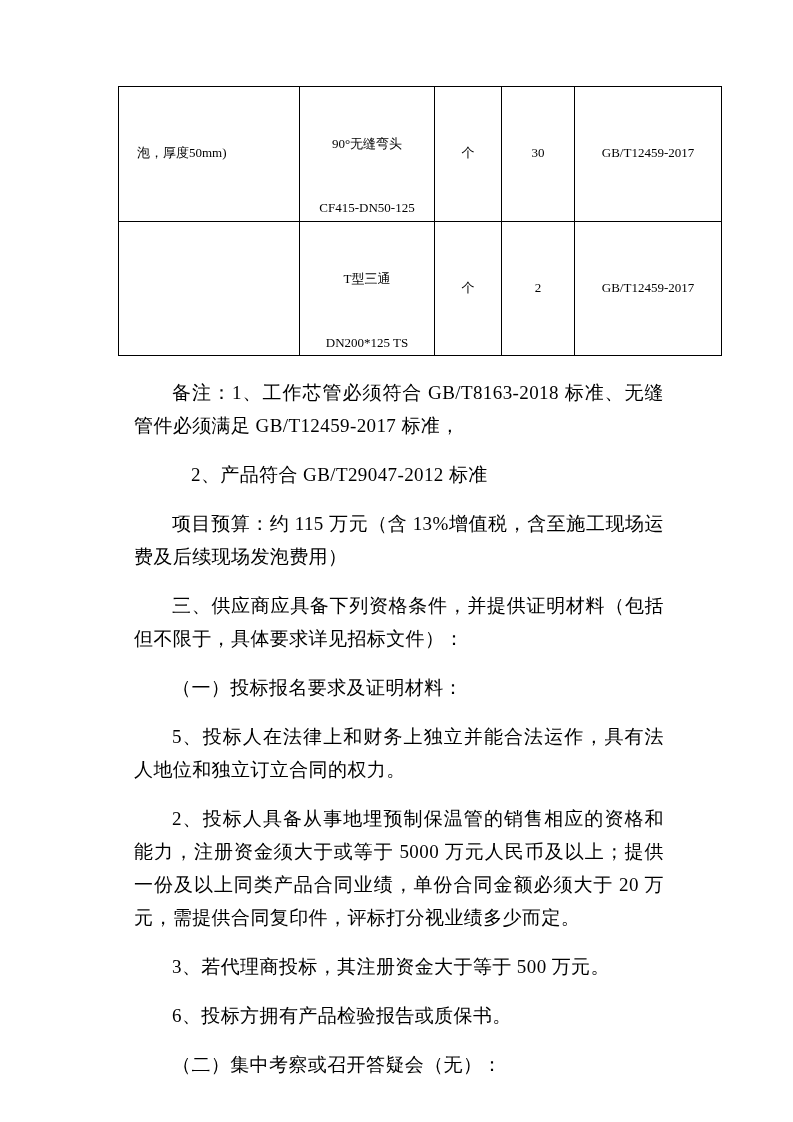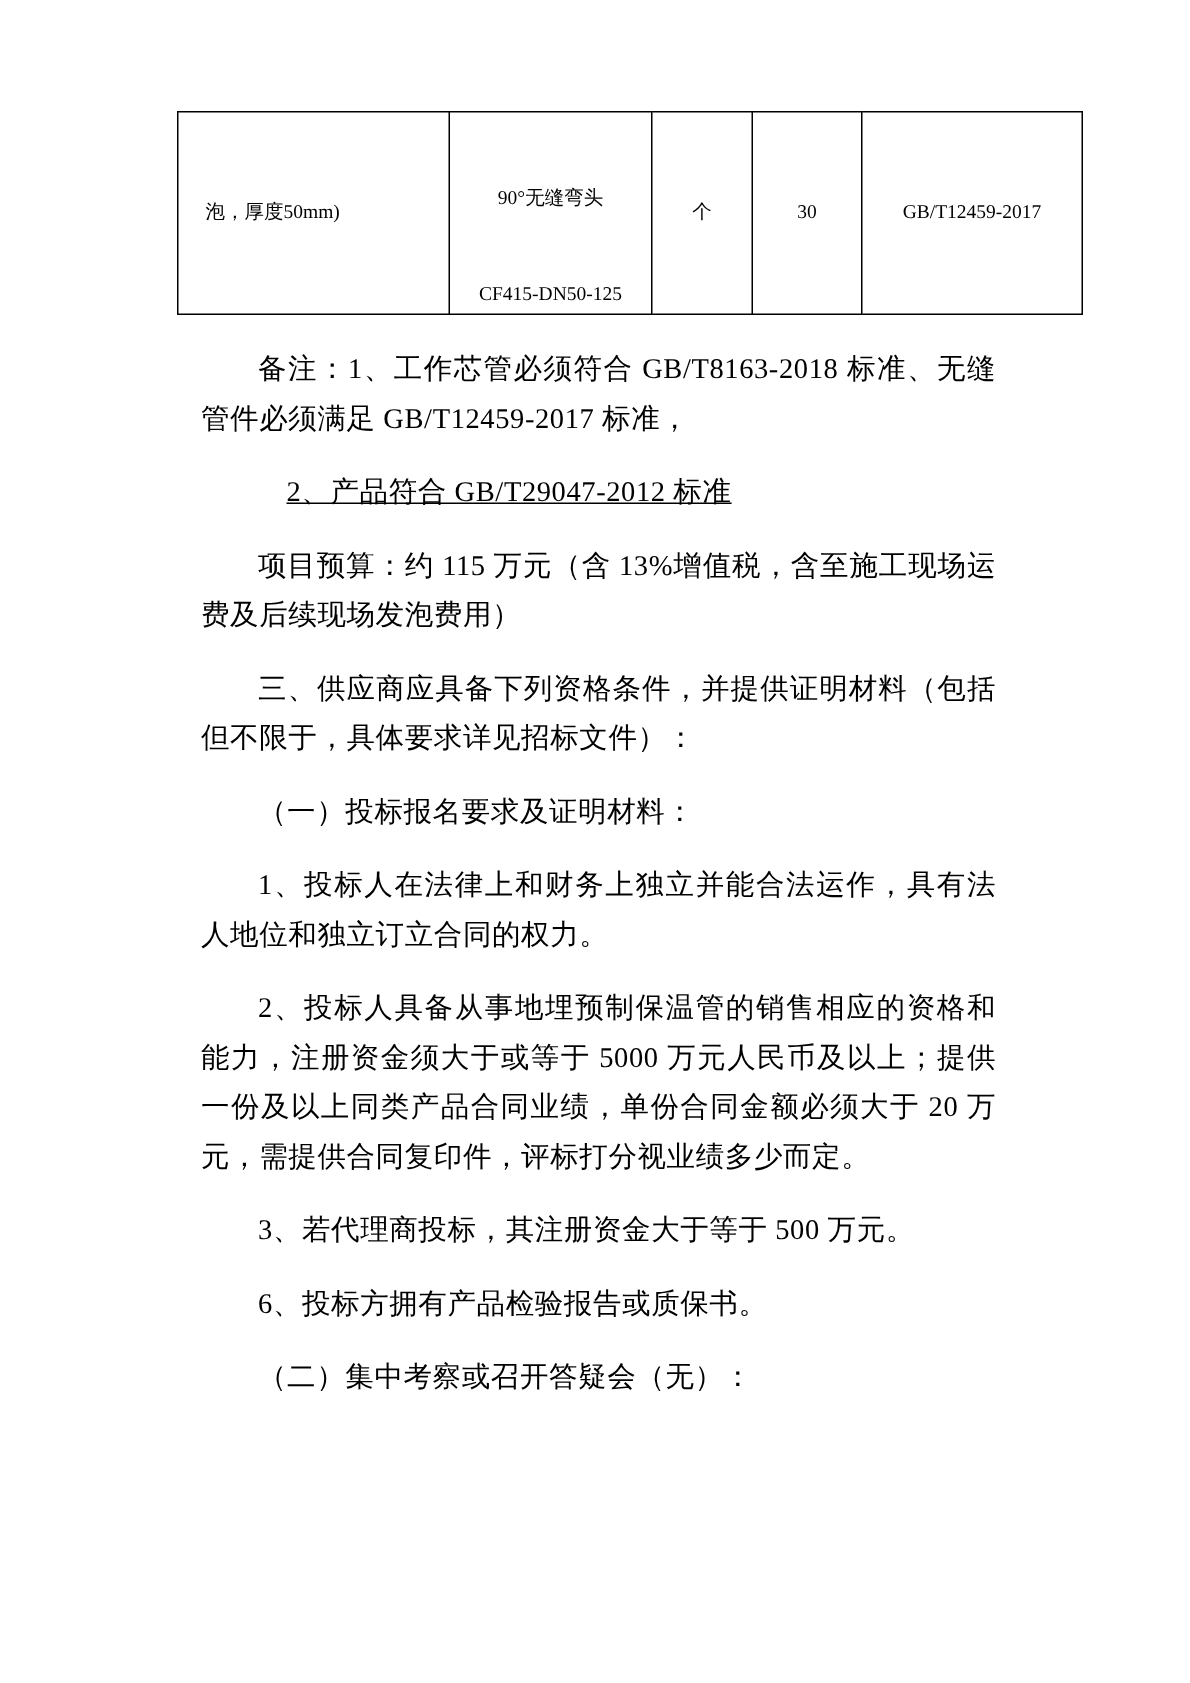--- a/index.html
+++ b/index.html
@@ -17,21 +17,21 @@
   .page {
     position: relative;
     width: 793px;
     height: 1122px;
     box-sizing: border-box;
     padding: 0;
   }
   .content {
     position: absolute;
     left: 118px;
-    top: 74px;
+    top: 86px;
     width: 562px;
   }
 
   
   table.spec {
     border-collapse: collapse;
     width: 562px;
     table-layout: fixed;
   }
   table.spec td {
@@ -65,21 +65,20 @@
     line-height: 33px;
     letter-spacing: 0.4px;
     margin: 16px;
     text-align: justify;
   }
   .indent2 {
     text-indent: 38px;
   }
   .indent3 {
     text-indent: 57px;
-    text-decoration: underline;
   }
   .bold {
     font-weight: normal;
   }
   .block-gap {
     height: 4px;
   }
 </style>
 </head>
 <body>
@@ -92,30 +91,40 @@
         <tr>
           <td class="c0 cell-left">泡，厚度50mm)</td>
           <td class="c1 cell-lines">
             <span>90°无缝弯头</span>
             <span>CF415-DN50-125</span>
           </td>
           <td class="c2">个</td>
           <td class="c3">30</td>
           <td class="c4">GB/T12459-2017</td>
         </tr>
+        <tr>
+          <td class="c0 cell-left"></td>
+          <td class="c1 cell-lines">
+            <span>T型三通</span>
+            <span>DN200*125 TS</span>
+          </td>
+          <td class="c2">个</td>
+          <td class="c3">2</td>
+          <td class="c4">GB/T12459-2017</td>
+        </tr>
       </tbody>
     </table>
 
     <div class="block-gap"></div>
 
     <p class="para indent2">备注：1、工作芯管必须符合 GB/T8163-2018 标准、无缝管件必须满足 GB/T12459-2017 标准，</p>
     <p class="para indent3">2、产品符合 GB/T29047-2012 标准</p>
     <p class="para indent2">项目预算：约 115 万元（含 13%增值税，含至施工现场运费及后续现场发泡费用）</p>
     <p class="para indent2 bold">三、供应商应具备下列资格条件，并提供证明材料（包括但不限于，具体要求详见招标文件）：</p>
     <p class="para indent2">（一）投标报名要求及证明材料：</p>
-    <p class="para indent2">1、投标人在法律上和财务上独立并能合法运作，具有法人地位和独立订立合同的权力。</p>
+    <p class="para indent2">5、投标人在法律上和财务上独立并能合法运作，具有法人地位和独立订立合同的权力。</p>
     <p class="para indent2">2、投标人具备从事地埋预制保温管的销售相应的资格和能力，注册资金须大于或等于 5000 万元人民币及以上；提供一份及以上同类产品合同业绩，单份合同金额必须大于 20 万元，需提供合同复印件，评标打分视业绩多少而定。</p>
     <p class="para indent2">3、若代理商投标，其注册资金大于等于 500 万元。</p>
     <p class="para indent2">6、投标方拥有产品检验报告或质保书。</p>
     <p class="para indent2">（二）集中考察或召开答疑会（无）：</p>
 
   </div>
 </div>
 
 </body></html>

